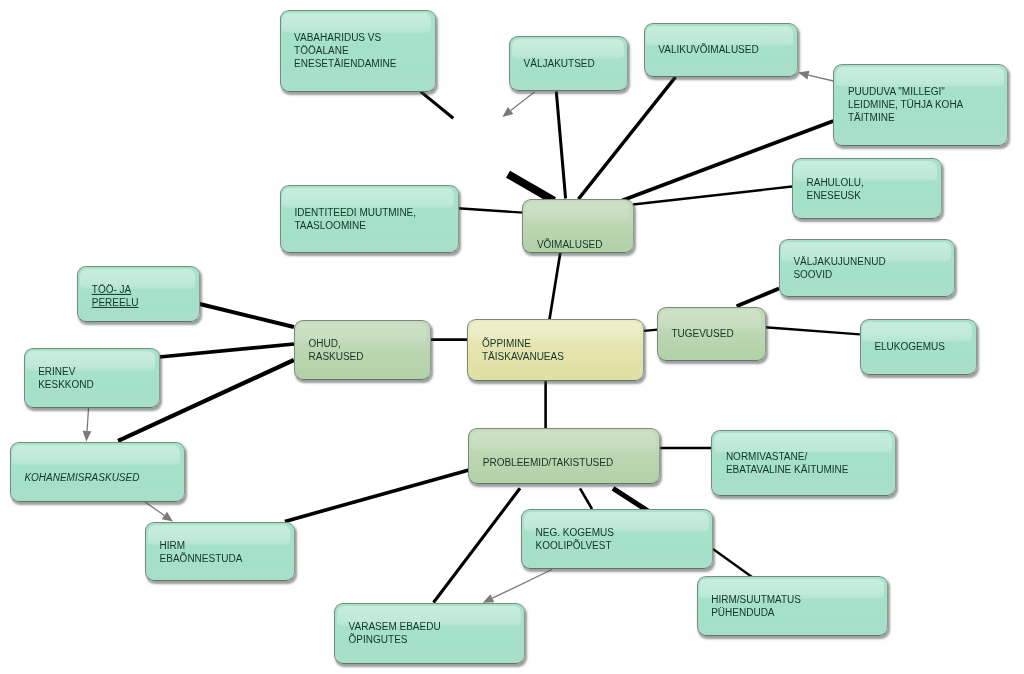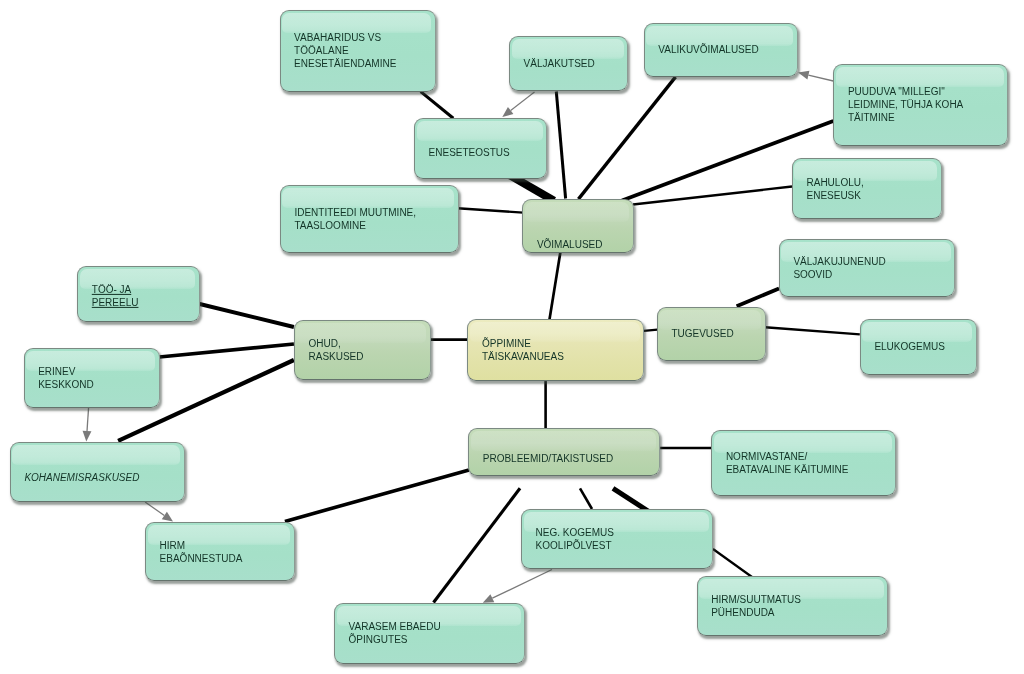--- a/index.html
+++ b/index.html
@@ -125,23 +125,20 @@
     <span class="lbl" style="">VÄLJAKUTSED</span>
   </div>
   <div class="node mint" style="left:643.7px;top:23.4px;width:154px;height:53.5px">
     <span class="lbl" style="">VALIKUVÕIMALUSED</span>
   </div>
   <div class="node mint" style="left:833.3px;top:63.9px;width:175px;height:82px">
     <span class="lbl" style="">PUUDUVA "MILLEGI"
 LEIDMINE, TÜHJA KOHA
 TÄITMINE</span>
   </div>
-  <div class="node mint" style="left:414px;top:117.5px;width:133px;height:61px">
-    <span class="lbl" style="margin-top:5px;">ENESETEOSTUS</span>
-  </div>
   <div class="node mint" style="left:279.8px;top:185px;width:179px;height:68px">
     <span class="lbl" style="">IDENTITEEDI MUUTMINE,
 TAASLOOMINE</span>
   </div>
   <div class="node green" style="left:522.3px;top:198.7px;width:111.5px;height:54px">
     <span class="lbl" style="margin-top:19px;">VÕIMALUSED</span>
   </div>
   <div class="node mint" style="left:791.9px;top:158px;width:150px;height:61px">
     <span class="lbl" style="">RAHULOLU,
 ENESEUSK</span>
@@ -168,21 +165,21 @@
   <div class="node mint" style="left:859.8px;top:319.4px;width:117px;height:56px">
     <span class="lbl" style="">ELUKOGEMUS</span>
   </div>
   <div class="node mint" style="left:23.6px;top:347.5px;width:136px;height:60px">
     <span class="lbl" style="">ERINEV
 KESKKOND</span>
   </div>
   <div class="node mint" style="left:9.8px;top:441.6px;width:175px;height:60px">
     <span class="lbl" style="margin-top:6px;font-style:italic;">KOHANEMISRASKUSED</span>
   </div>
-  <div class="node green" style="left:468.2px;top:428.3px;width:192px;height:48px">
+  <div class="node green" style="left:468.2px;top:428.3px;width:192px;height:56px">
     <span class="lbl" style="margin-top:7px;">PROBLEEMID/TAKISTUSED</span>
   </div>
   <div class="node mint" style="left:711.3px;top:429.5px;width:185px;height:66.5px">
     <span class="lbl" style="">NORMIVASTANE/
 EBATAVALINE KÄITUMINE</span>
   </div>
   <div class="node mint" style="left:145px;top:522px;width:149.5px;height:59px">
     <span class="lbl" style="">HIRM
 EBAÕNNESTUDA</span>
   </div>

